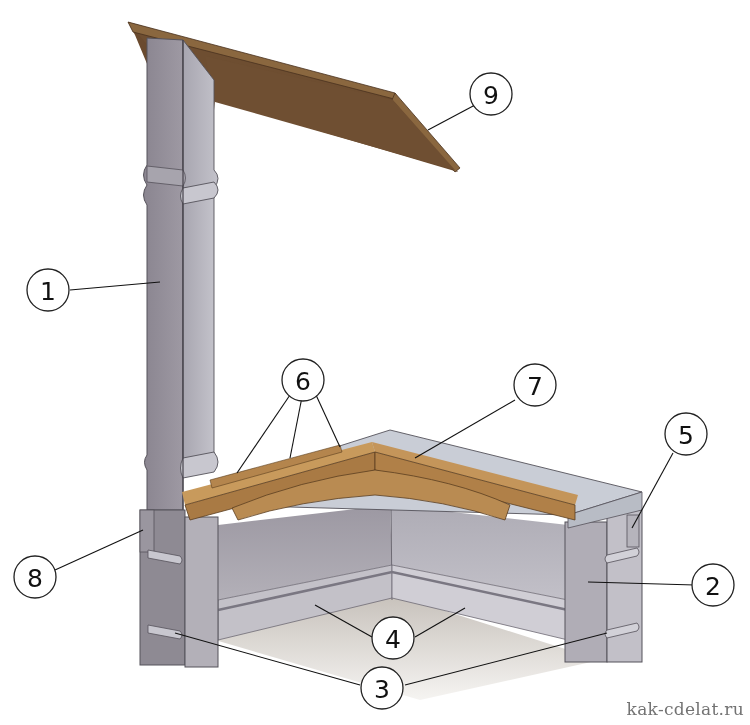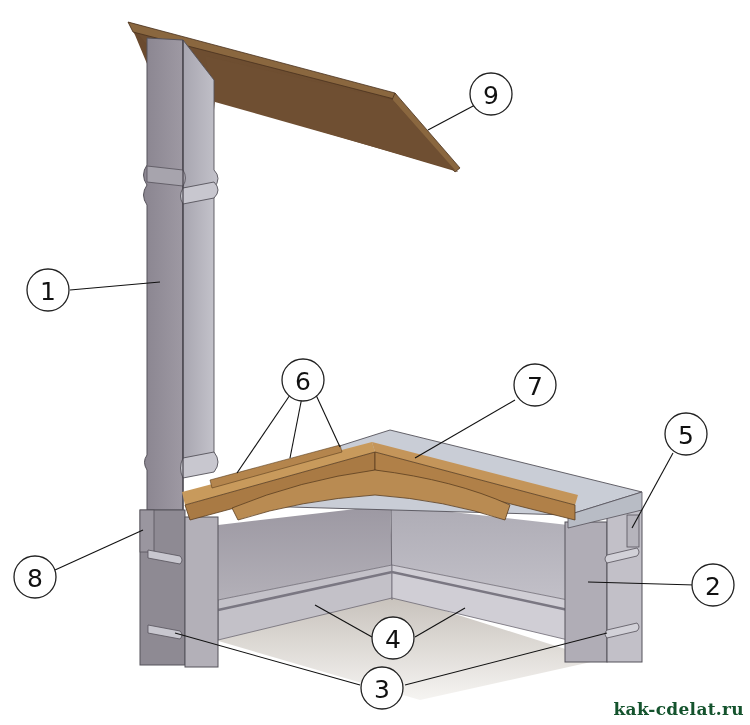--- a/index.html
+++ b/index.html
@@ -1,21 +1,21 @@
 <!DOCTYPE html>
 <html><head>
   <meta charset="utf-8">
   <style>
     html, body { margin: 0; padding: 0; background: #ffffff; }
     body { width: 750px; height: 725px; position: relative; overflow: hidden; font-family: "DejaVu Sans", sans-serif; }
     #diagram { position: absolute; left: 0; top: 0; width: 750px; height: 725px; }
     .callout-circle { fill: #ffffff; stroke: #222222; stroke-width: 1.3; }
     .callout-text { font-family: "DejaVu Sans", sans-serif; font-size: 25px; fill: #111111; text-anchor: middle; dominant-baseline: central; }
     .leader { stroke: #111111; stroke-width: 1.1; fill: none; }
-    .watermark { position: absolute; right: 6px; bottom: 6px; font-family: "DejaVu Serif", serif; font-weight: bold; font-size: 17px; color: #14532d; letter-spacing: 0.3px; text-align: right; }
+    .watermark { position: absolute; right: 6px; bottom: 6px; font-family: "DejaVu Serif", serif; font-weight: normal; font-size: 17px; color: #737373; letter-spacing: 0.3px; text-align: right; }
   </style>
 </head>
 <body>
 
 <svg id="diagram" viewBox="0 0 750 725" xmlns="http://www.w3.org/2000/svg">
   <defs>
     <linearGradient id="floorGrad" x1="0" y1="0" x2="0" y2="1">
       <stop offset="0" stop-color="#b9b2aa"></stop>
       <stop offset="1" stop-color="#f3f1ee"></stop>
     </linearGradient>

